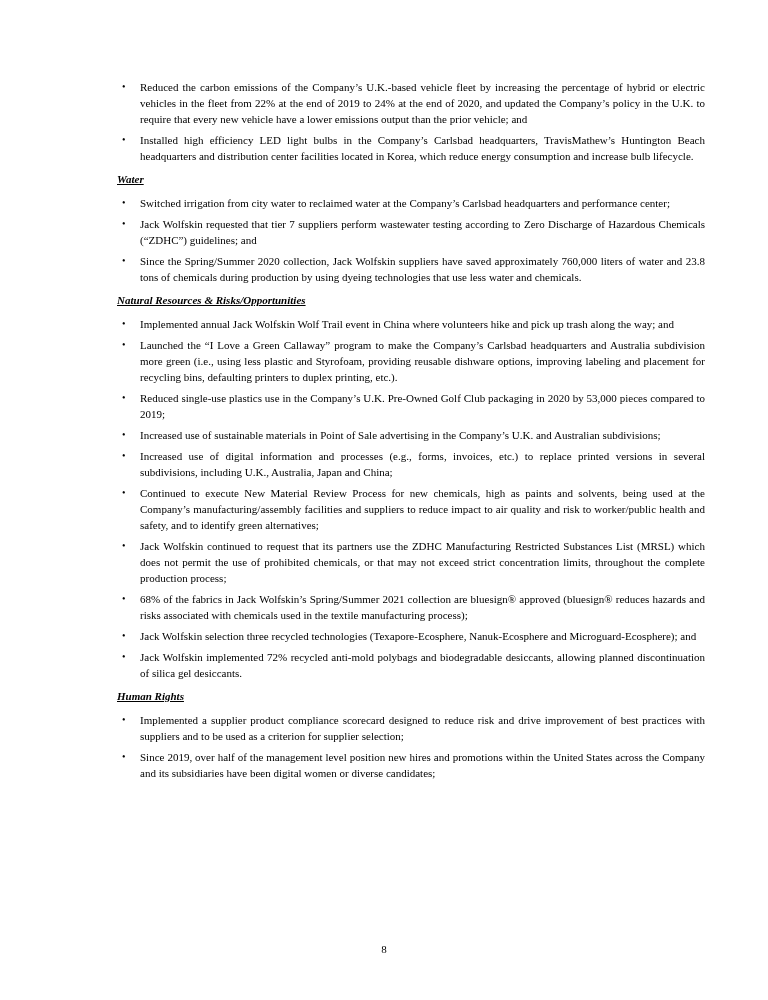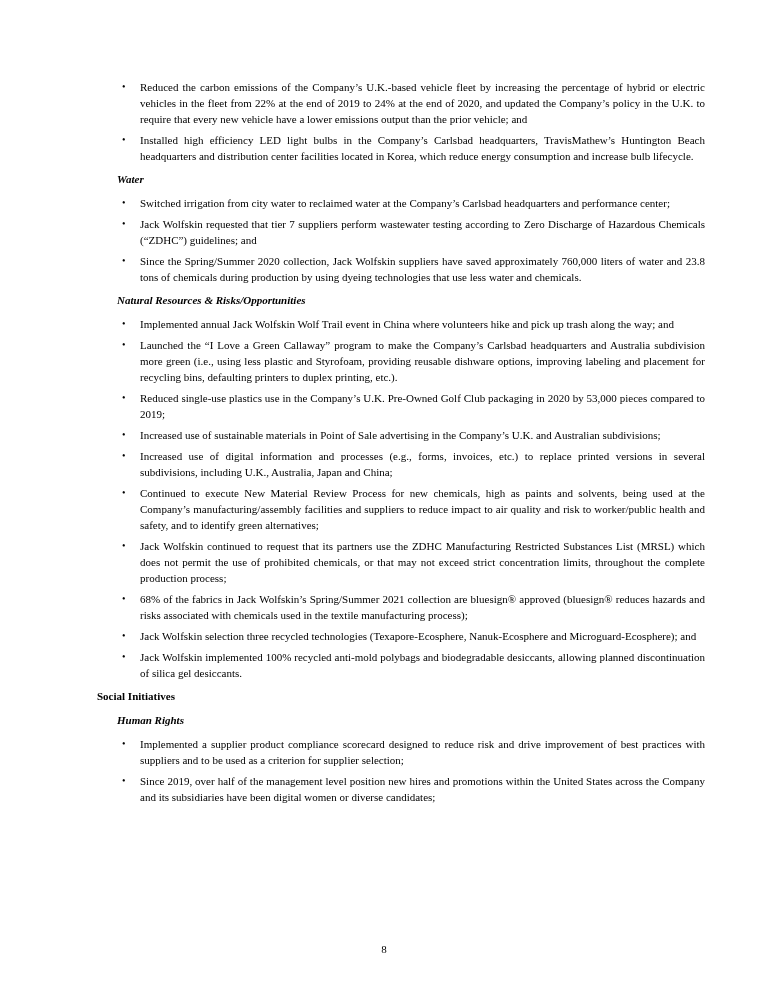--- a/index.html
+++ b/index.html
@@ -34,20 +34,21 @@
   .btext {
     flex: 1;
     text-align: justify;
   }
   .subheading {
     font-weight: bold;
     font-style: italic;
     font-size: 11px;
     line-height: 16px;
     margin: 7px 0 8px 20px;
+    text-decoration: underline;
   }
   .major-heading {
     font-weight: bold;
     font-size: 11px;
     line-height: 16px;
     margin: 7px 0 8px 0;
   }
   .page-number {
     position: absolute;
     left: 0;
@@ -124,25 +125,24 @@
       <div class="bullet-row">
         <span class="marker">•</span>
         <p class="btext">68% of the fabrics in Jack Wolfskin’s Spring/Summer 2021 collection are bluesign® approved (bluesign® reduces hazards and risks associated with chemicals used in the textile manufacturing process);</p>
       </div>
       <div class="bullet-row">
         <span class="marker">•</span>
         <p class="btext">Jack Wolfskin selection three recycled technologies (Texapore-Ecosphere, Nanuk-Ecosphere and Microguard-Ecosphere); and</p>
       </div>
       <div class="bullet-row">
         <span class="marker">•</span>
-        <p class="btext">Jack Wolfskin implemented 100% recycled anti-mold polybags and biodegradable desiccants, allowing planned discontinuation of silica gel desiccants.</p>
+        <p class="btext">Jack Wolfskin implemented 72% recycled anti-mold polybags and biodegradable desiccants, allowing planned discontinuation of silica gel desiccants.</p>
       </div>
     </section>
 
-    <h2 class="major-heading">Social Initiatives</h2>
 
     <section>
       <h3 class="subheading">Human Rights</h3>
       <div class="bullet-row">
         <span class="marker">•</span>
         <p class="btext">Implemented a supplier product compliance scorecard designed to reduce risk and drive improvement of best practices with suppliers and to be used as a criterion for supplier selection;</p>
       </div>
       <div class="bullet-row">
         <span class="marker">•</span>
         <p class="btext">Since 2019, over half of the management level position new hires and promotions within the United States across the Company and its subsidiaries have been digital women or diverse candidates;</p>

